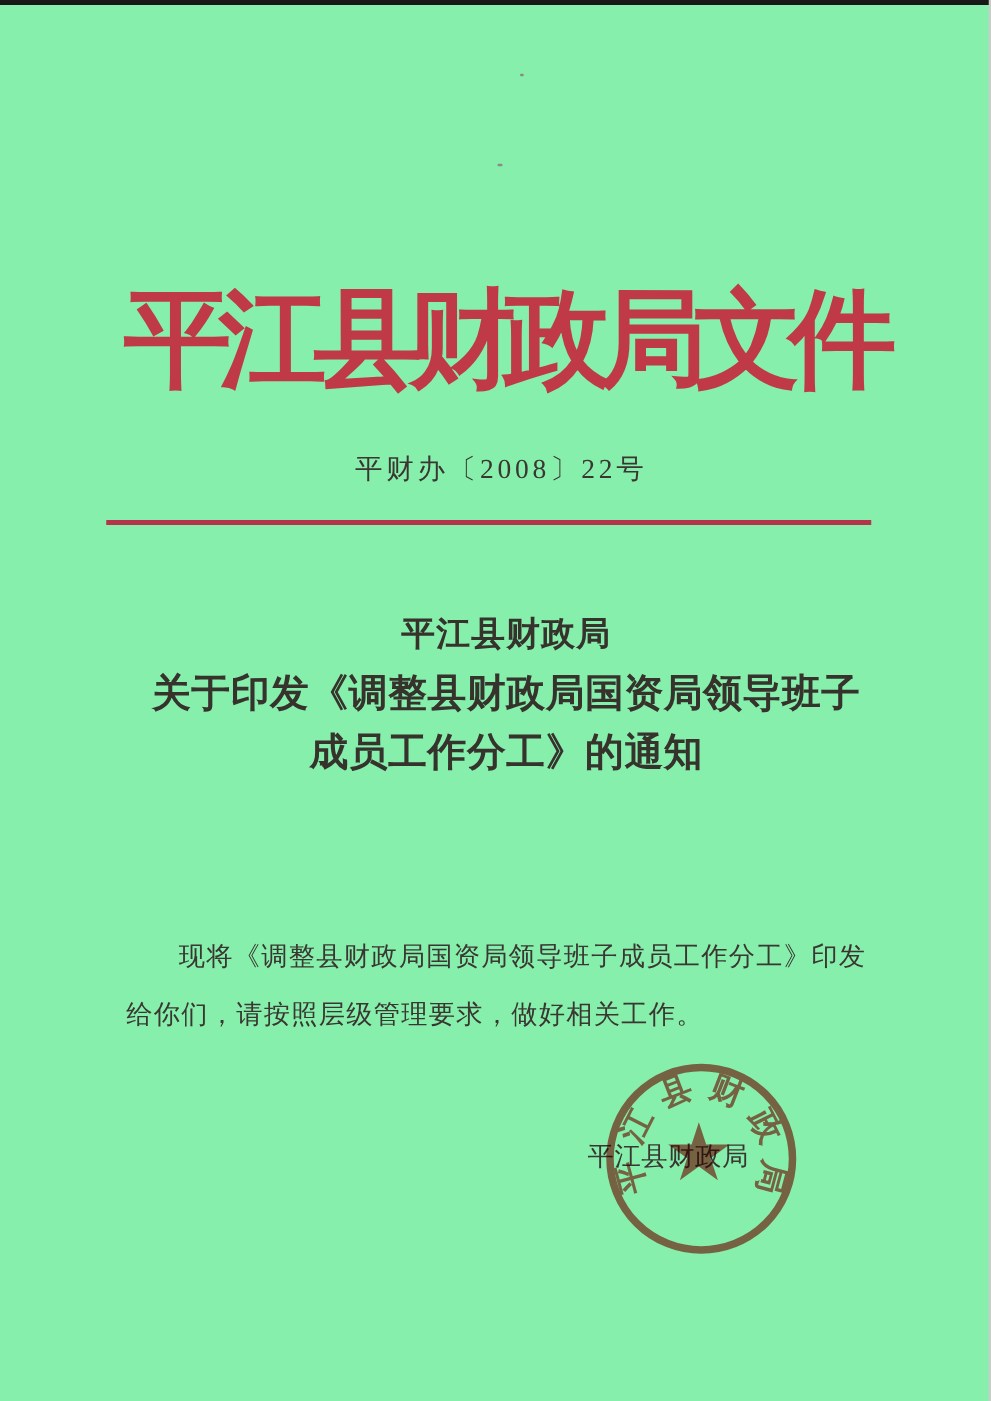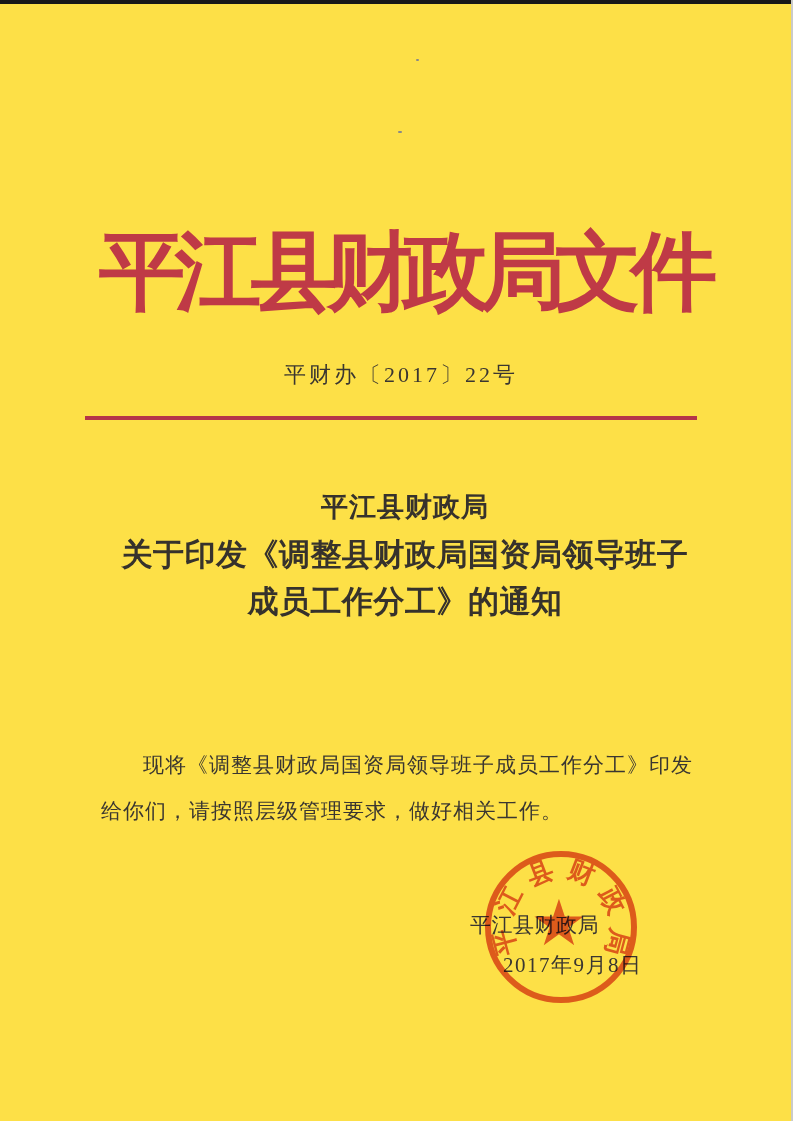--- a/index.html
+++ b/index.html
@@ -1,19 +1,19 @@
 <!DOCTYPE html>
 <html><head>
 <meta charset="utf-8">
 <style>
   html,body{margin:0;padding:0;background:#ffffff;}
   .page{
     position:relative;
     width:793px;height:1121px;
-    background:#fde047;
+    background:#86efac;
     overflow:hidden;
     font-family:"Liberation Serif","DejaVu Serif",serif;
     color:#33302b;
   }
   .scan-top-edge{
     position:absolute;left:0;top:0;width:793px;height:4px;
     background:#181818;
   }
   .scan-right-edge{
     position:absolute;right:0;top:0;width:2px;height:1121px;
@@ -107,38 +107,37 @@
 
 <div class="page">
 
   <div class="scan-top-edge"></div>
   <div class="scan-right-edge"></div>
   <div class="speck a"></div>
   <div class="speck b"></div>
 
   <div class="red-header">平江县财政局文件</div>
 
-  <div class="doc-number">平财办〔2017〕22号</div>
+  <div class="doc-number">平财办〔2008〕22号</div>
 
   <div class="red-rule"></div>
 
   <div class="doc-title">
     <div class="t1">平江县财政局</div>
     <div class="t2">关于印发《调整县财政局国资局领导班子</div>
     <div class="t2">成员工作分工》的通知</div>
   </div>
 
 
   <div class="body-line l1">现将《调整县财政局国资局领导班子成员工作分工》印发</div>
 
   <div class="body-line l2">给你们，请按照层级管理要求，做好相关工作。</div>
 
   <div class="signature">平江县财政局</div>
 
-  <div class="sign-date">2017年9月8日</div>
 
   <div class="seal">
     <svg viewBox="0 0 170 170" width="170" height="170">
       <circle class="seal-ring" cx="85" cy="85" r="73"></circle>
       <text class="seal-star" x="83" y="81">★</text>
     <text x="28.976302075234038" y="100.01150461594621" transform="rotate(-105 28.976302075234038 100.01150461594621)" class="seal-char">平</text>
         <text x="33.32162159707467" y="58.66855101510629" transform="rotate(-63 33.32162159707467 58.66855101510629)" class="seal-char">江</text>
         <text x="64.21465892637258" y="30.852335263162296" transform="rotate(-21 64.21465892637258 30.852335263162296)" class="seal-char">县</text>
         <text x="105.78534107362742" y="30.852335263162296" transform="rotate(21 105.78534107362742 30.852335263162296)" class="seal-char">财</text>
         <text x="136.67837840292532" y="58.66855101510629" transform="rotate(63 136.67837840292532 58.66855101510629)" class="seal-char">政</text>

